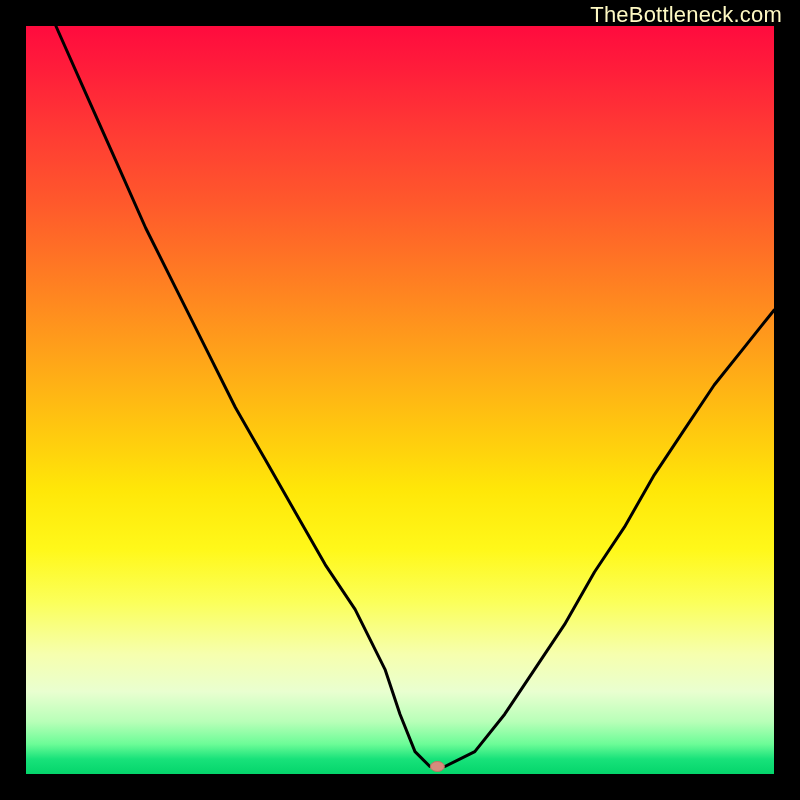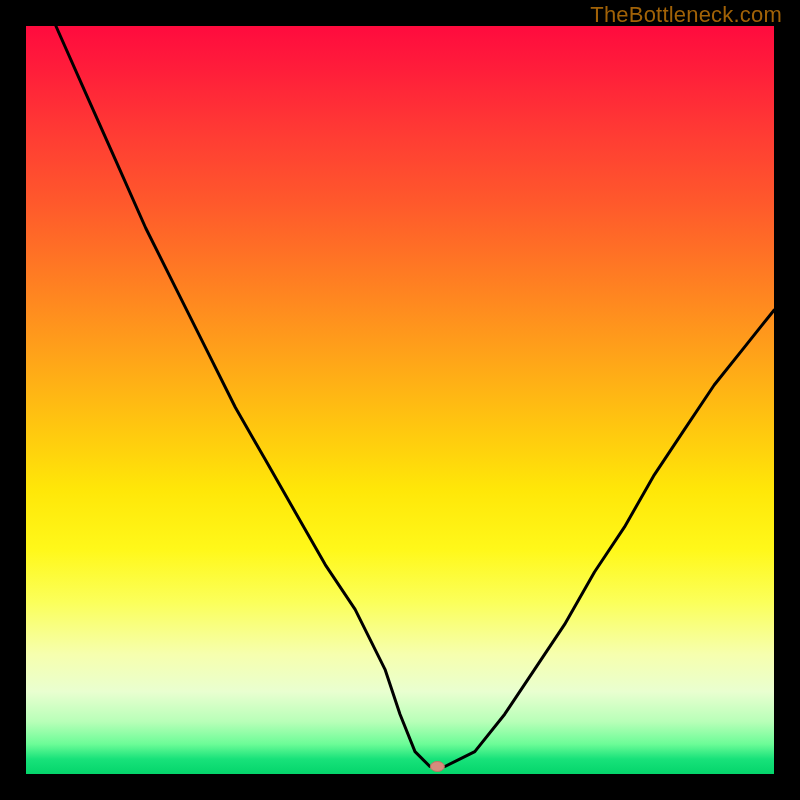--- a/index.html
+++ b/index.html
@@ -14,21 +14,21 @@
   .frame {
     position: relative;
     width: 800px;
     height: 800px;
     background: #000;
   }
   .watermark {
     position: absolute;
     top: 2px;
     right: 18px;
-    color: #a16207;
+    color: #fef9c3;
     font-size: 22px;
     font-weight: 500;
     letter-spacing: 0.2px;
     z-index: 5;
     user-select: none;
   }
   .plot {
     position: absolute;
     left: 26px;
     top: 26px;

